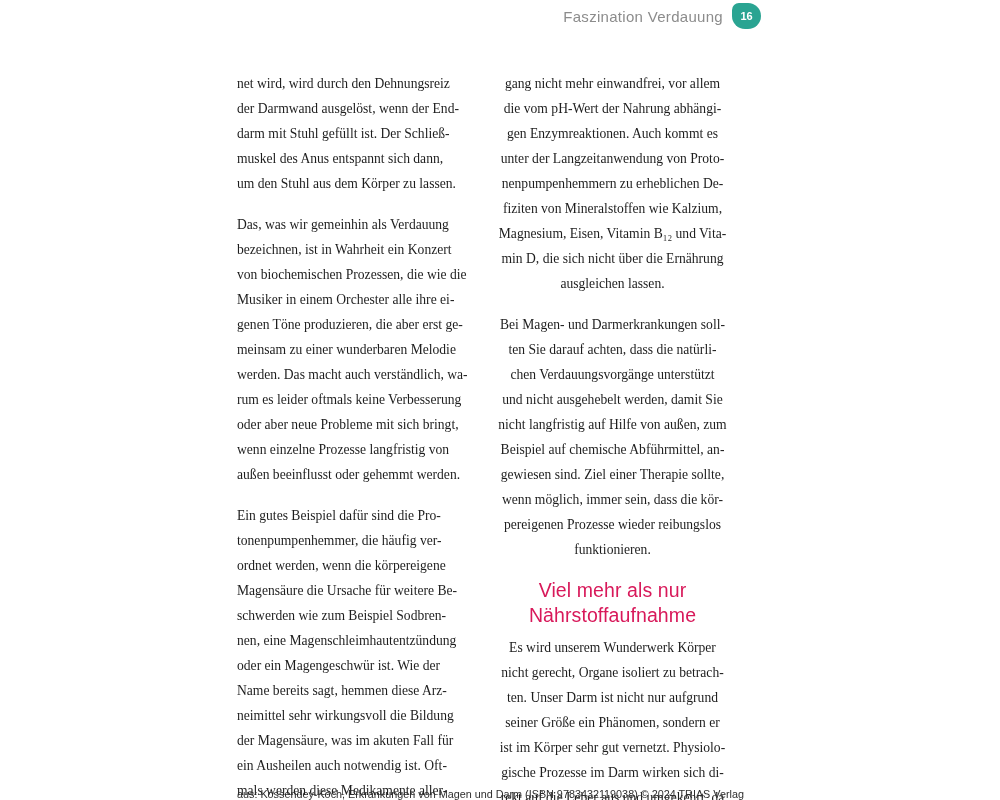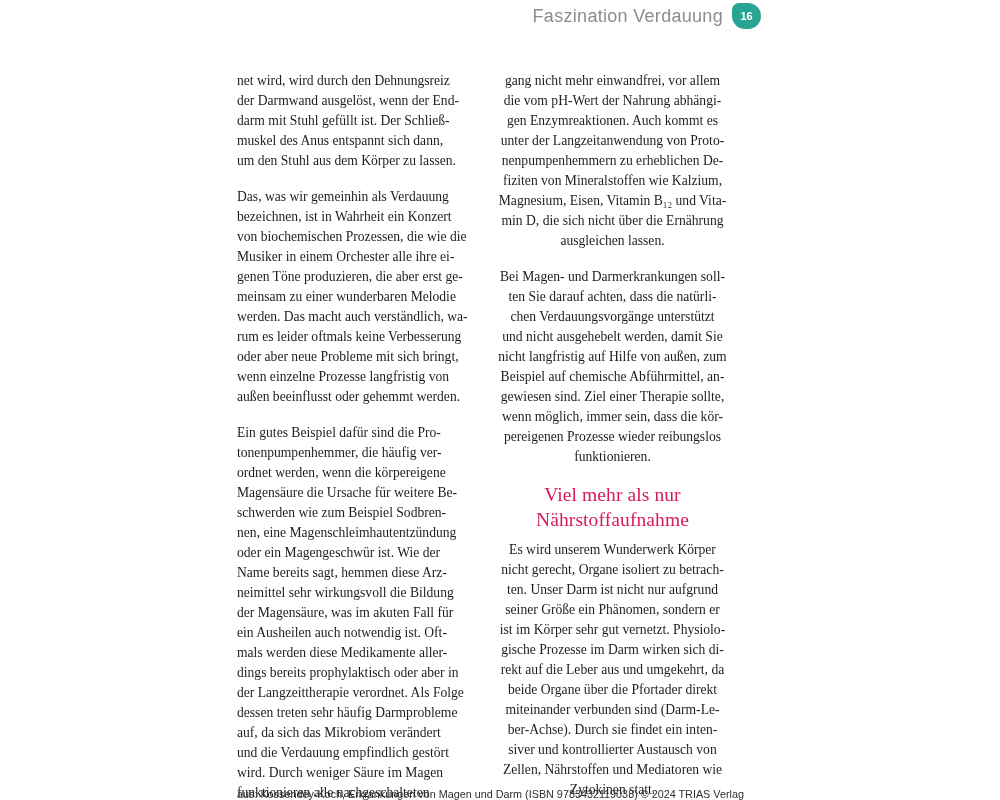--- a/index.html
+++ b/index.html
@@ -24,21 +24,21 @@
     background:var(--page-background);
   }
   
   .page-header{
     position:absolute;top:3px;right:239px;
     display:flex;align-items:center;gap:9px;
     height:26px;
   }
   .running-title{
     font-family:"Liberation Sans", sans-serif;
-    font-size:18px;
+    font-size:15px;
     letter-spacing:0.3px;
     color:var(--running-title-gray);
   }
   .page-badge{
     width:29px;height:26px;
     background:var(--accent-teal);
     border-radius:7px 13px 13px 13px;
     display:flex;align-items:center;justify-content:center;
   }
   .page-badge span{
@@ -49,27 +49,27 @@
   }
   
   .col{
     position:absolute;top:71px;
   }
   .col-left{left:237px;width:245px;}
   .col-right{left:490px;width:245px;text-align:center;}
   .para{
     font-family:"Liberation Serif","DejaVu Serif",serif;
     font-size:13.6px;
-    line-height:20px;
+    line-height:25px;
     color:var(--body-text);
     white-space:pre;
     margin:0 0 16px 0;
   }
   .heading{
-    font-family:Liberation Serif, serif;
+    font-family:Liberation Sans, sans-serif;
     font-size:19.5px;
     line-height:24.5px;
     font-weight:500;
     color:var(--heading-pink);
     white-space:pre;
     margin:11px 0 8px 0;
     letter-spacing:0.1px;
   }
   
   .page-footer{

